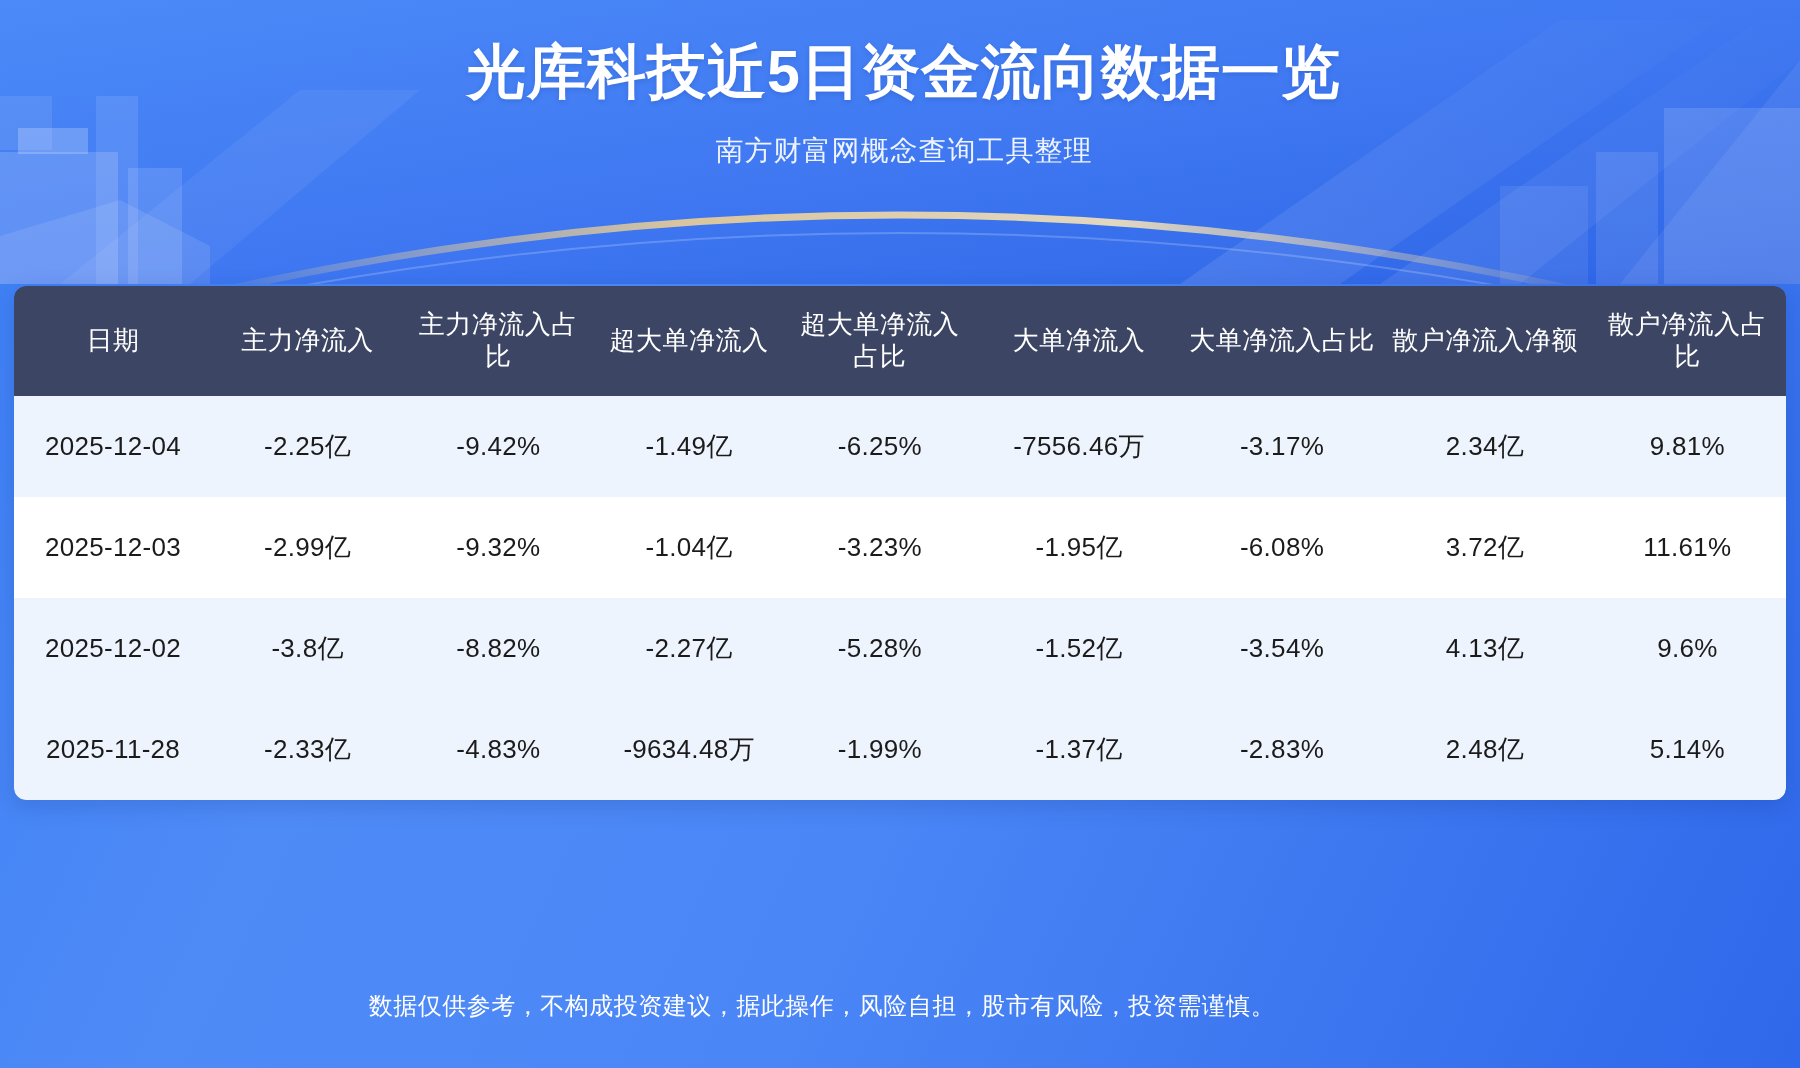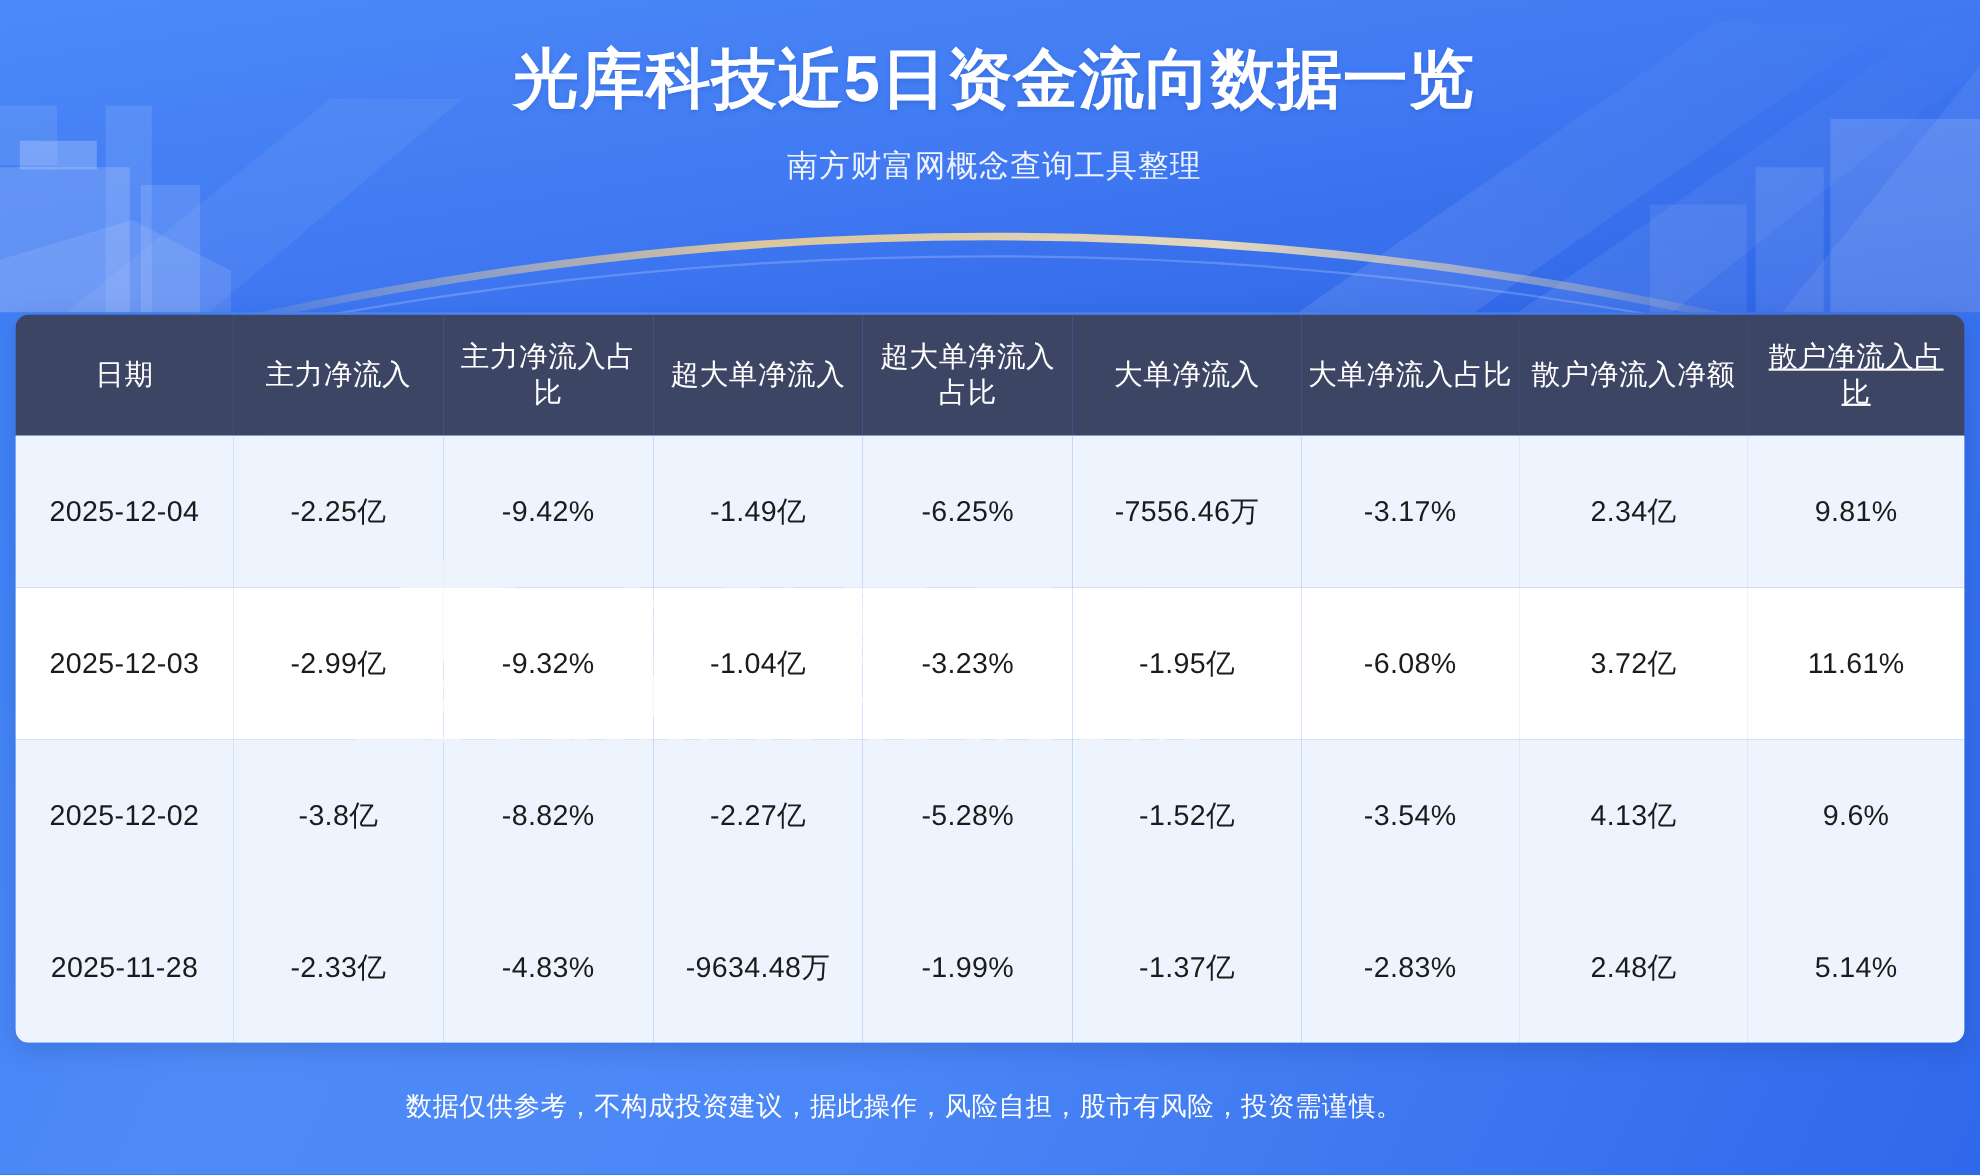--- a/index.html
+++ b/index.html
@@ -83,26 +83,26 @@
     font-size: 26px;
     font-weight: normal;
     line-height: 1.22;
     height: 110px;
     padding: 6px 6px;
     text-align: center;
     vertical-align: middle;
     letter-spacing: 0.5px;
   }
   thead th:first-child { border-top-left-radius: 12px; }
-  thead th:last-child  { border-top-right-radius: 12px; text-decoration: underline; }
+  thead th:last-child  { border-top-right-radius: 12px; }
 
   table.flow-table tbody td {
     font-size: 26px;
     color: #1b1b1b;
-    height: 138px;
+    height: 101px;
     text-align: center;
     vertical-align: middle;
     padding: 4px 6px;
     letter-spacing: 0.3px;
   }
   tbody tr.odd  td { background: #eef4fd; }
   tbody tr.even td { background: #ffffff; }
 
   tbody tr:last-child td:first-child { border-bottom-left-radius: 12px; }
   tbody tr:last-child td:last-child  { border-bottom-right-radius: 12px; }

